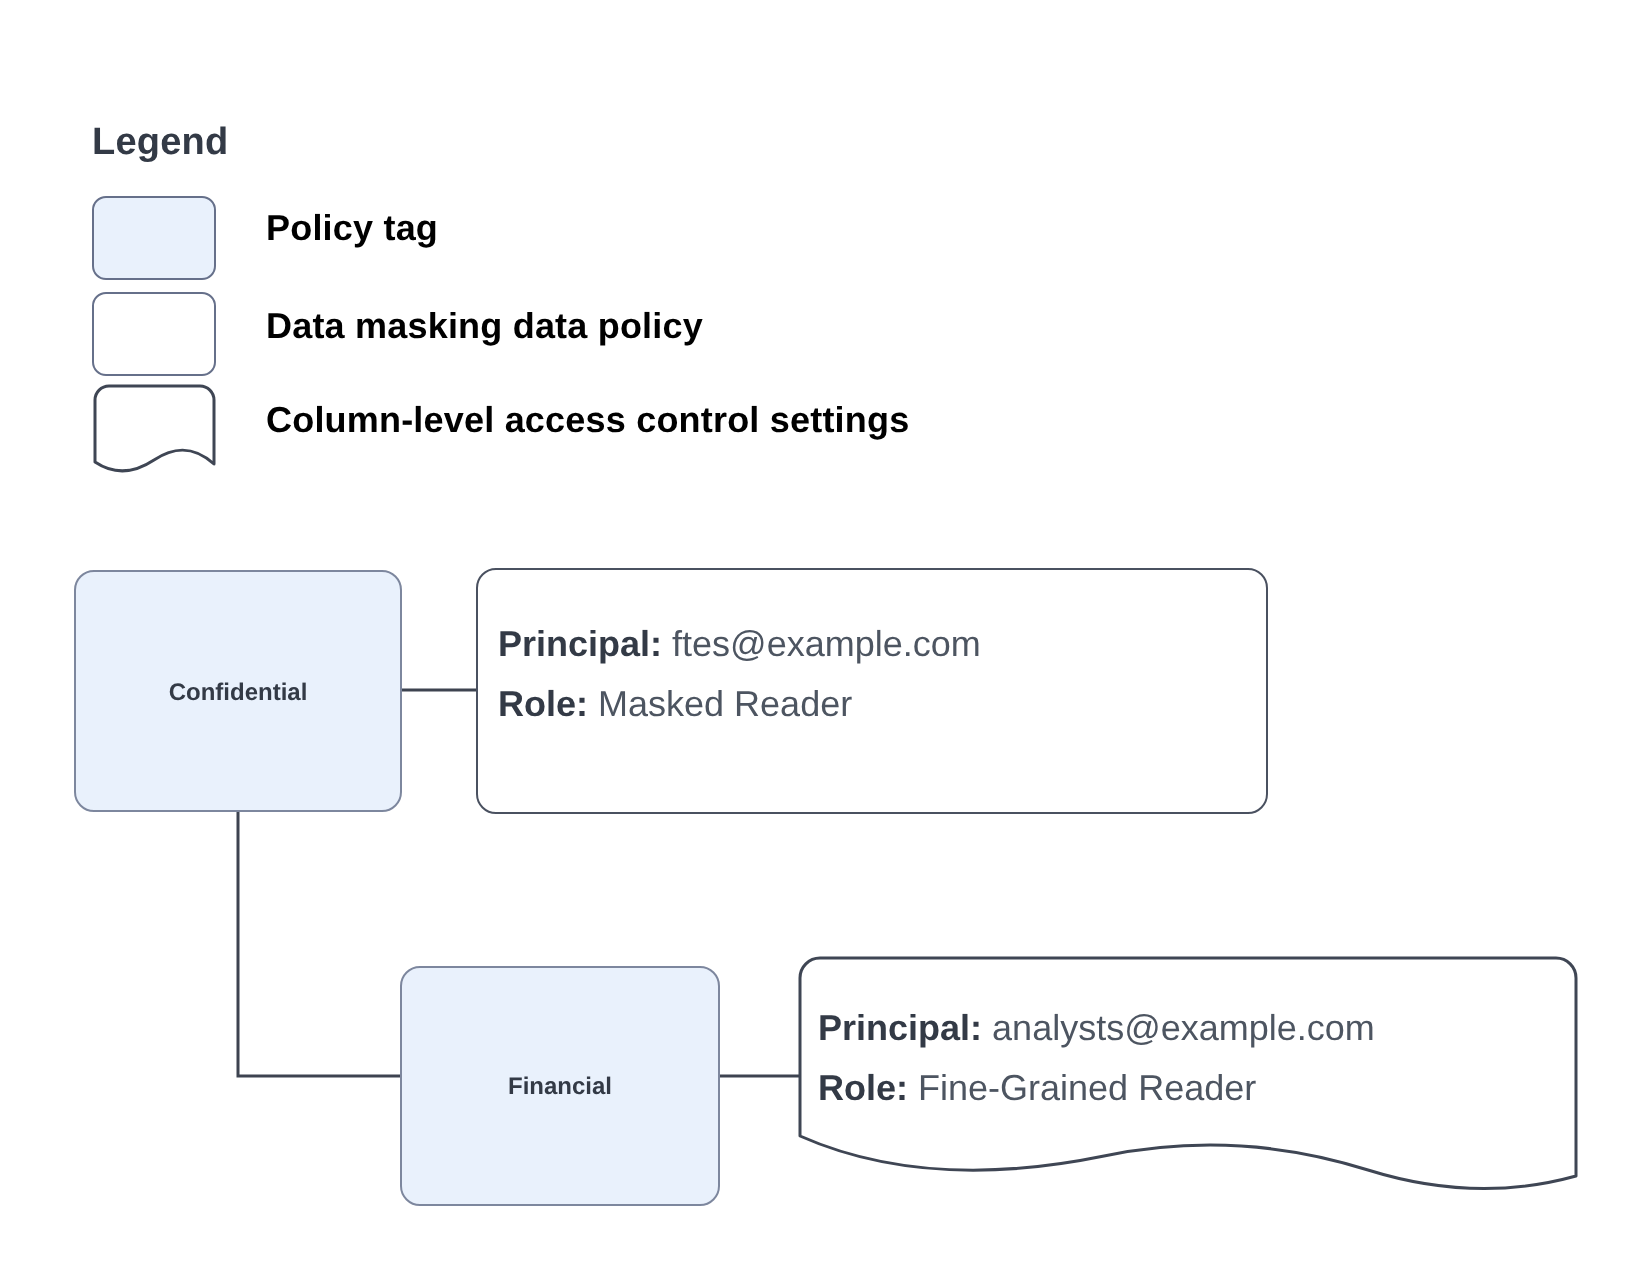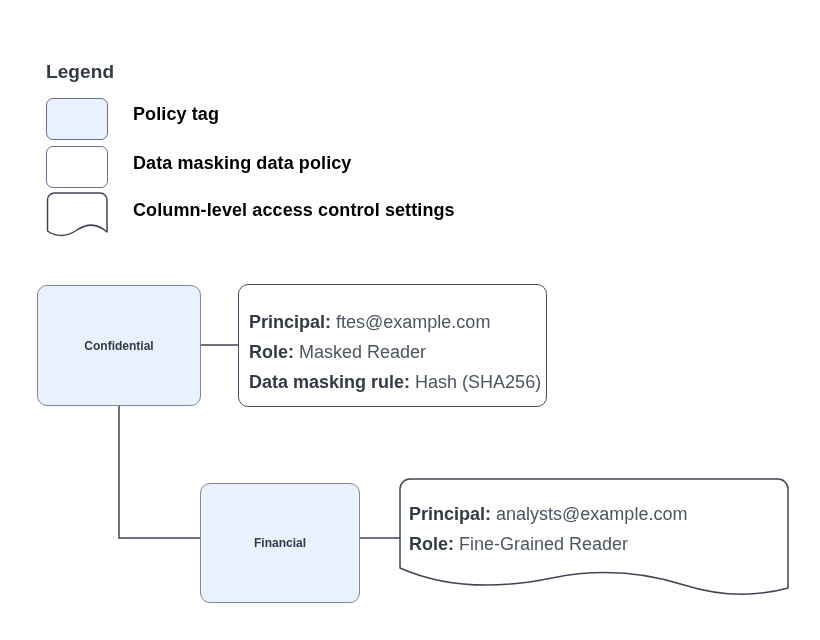--- a/index.html
+++ b/index.html
@@ -83,21 +83,21 @@
 
   
   .info-box {
     border: 1.4px solid #4a5160;
     border-radius: 10px;
     background: #ffffff;
     box-sizing: border-box;
     padding: 22px 0 0 10px;
   }
   #info-confidential {
-    left: 238px; top: 284px; width: 309px; height: 123px;
+    left: 238px; top: 284px; width: 396px; height: 123px;
   }
   .info-line {
     font-size: 18px;
     line-height: 30px;
     color: #4d5561;
     white-space: nowrap;
   }
   .info-line b {
     color: #333a46;
     font-weight: bold;
@@ -149,24 +149,20 @@
 
 <div class="abs info-box" id="info-confidential">
   <div class="info-line">
     <b>Principal:</b>
     <span>ftes@example.com</span>
   </div>
   <div class="info-line">
     <b>Role:</b>
     <span>Masked Reader</span>
   </div>
-  <div class="info-line">
-    <b>Data masking rule:</b>
-    <span>Hash (SHA256)</span>
-  </div>
 </div>
 
 <div class="abs" id="info-financial-text">
   <div class="info-line">
     <b>Principal:</b>
     <span>analysts@example.com</span>
   </div>
   <div class="info-line">
     <b>Role:</b>
     <span>Fine-Grained Reader</span>

